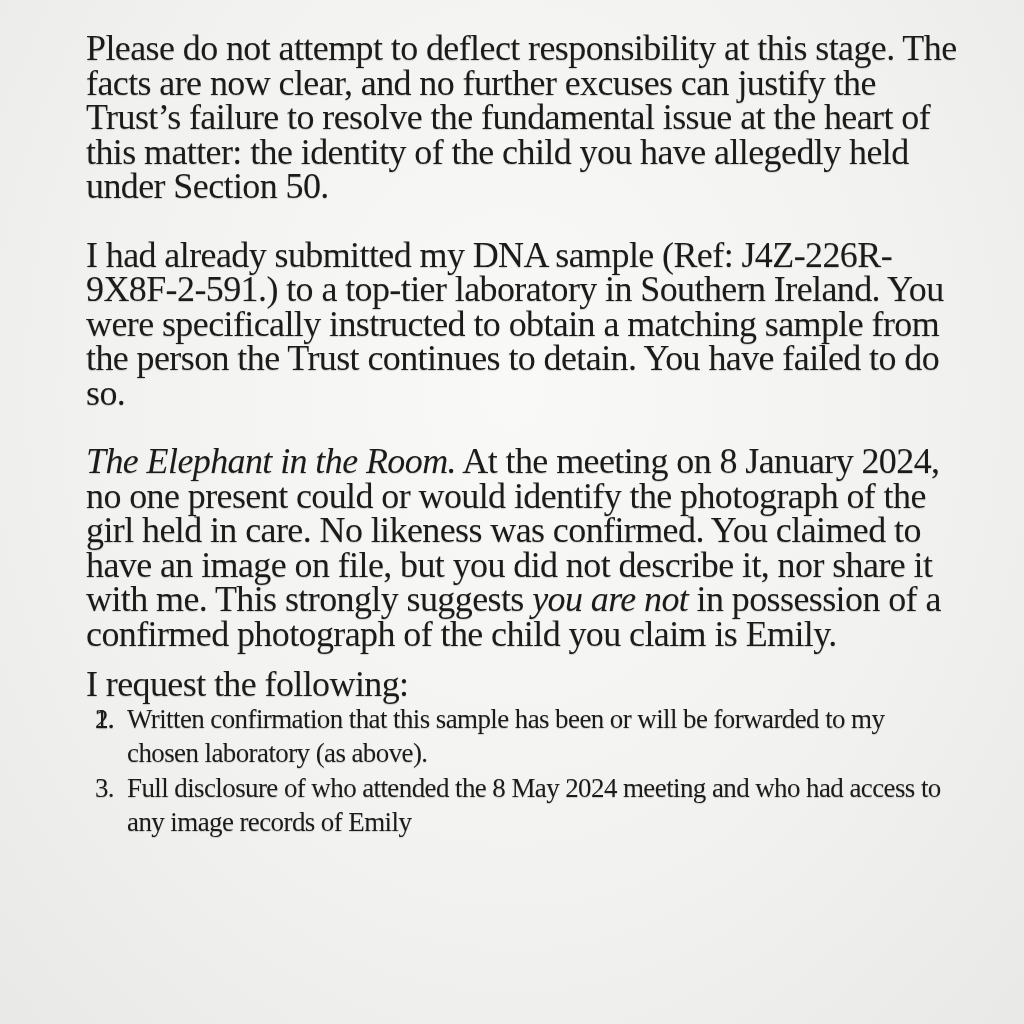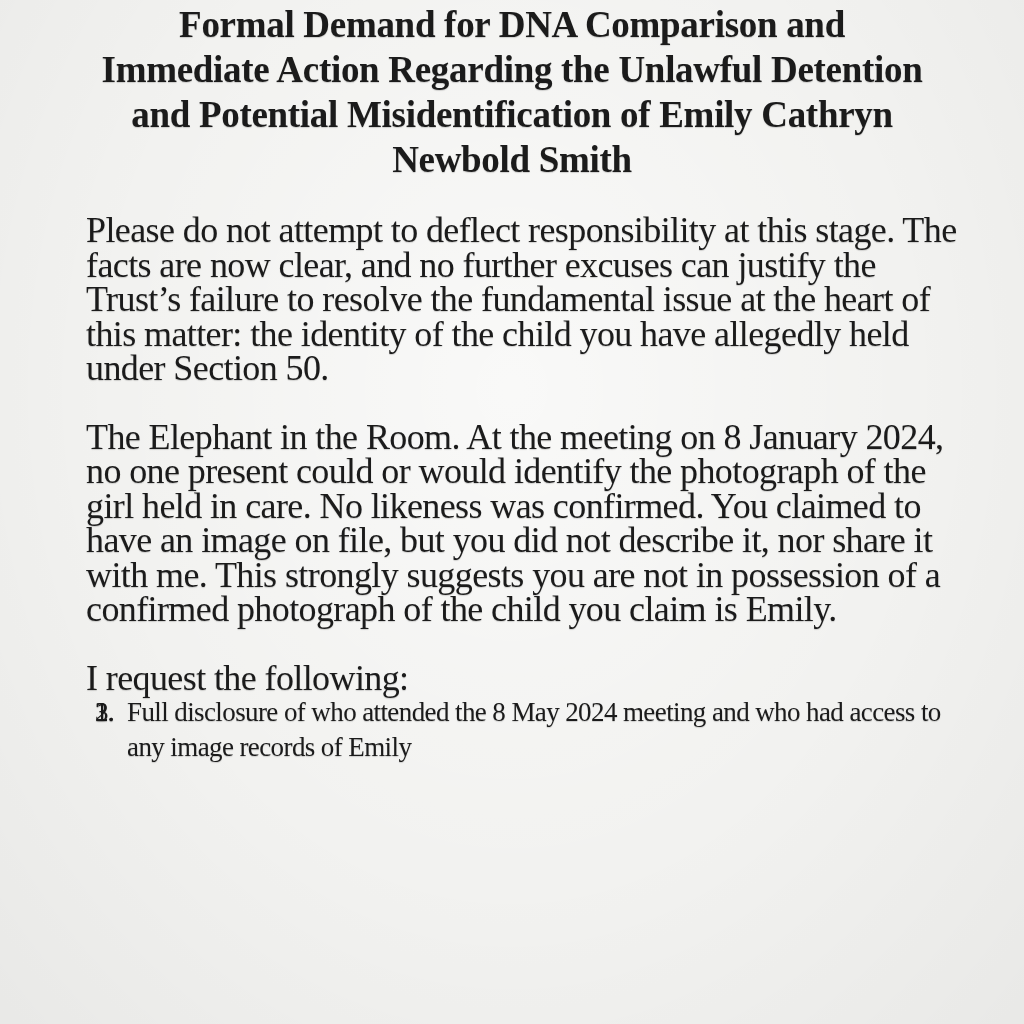--- a/index.html
+++ b/index.html
@@ -38,24 +38,25 @@
     width: 874px;
     margin: 34px 0 0 86px;
     font-size: 36px;
     line-height: 34.5px;
     letter-spacing: -0.6px;
   }
   .first-para {
     margin-top: 31px;
   }
   .italic-seg {
+    font-style: italic;
     margin-top: 24px;
   }
   .request-intro {
-    margin-top: 34px;
+    margin-top: 16px;
   }
   .request-list {
     list-style: none;
     margin: 0 0 0 86px;
     padding: 0;
     width: 874px;
     font-size: 27px;
     line-height: 34.5px;
     letter-spacing: -0.6px;
   }
@@ -69,42 +70,38 @@
     top: 0;
     width: 28px;
     text-align: right;
   }
 </style>
 </head>
 <body>
 
 <div class="page">
 
-  <h1 class="title">
-    <span class="title-line">Formal Demand for DNA Comparison and</span>
-    <span class="title-line">Immediate Action Regarding the Unlawful Detention</span>
-    <span class="title-line">and Potential Misidentification of Emily Cathryn</span>
-    <span class="title-line">Newbold Smith</span>
-  </h1>
 
   <p class="body-text first-para">Please do not attempt to deflect responsibility at this stage. The facts are now clear, and no further excuses can justify the Trust’s failure to resolve the fundamental issue at the heart of this matter: the identity of the child you have allegedly held under Section 50.</p>
 
+  <p class="body-text">I had already submitted my DNA sample (Ref: J4Z-226R-9X8F-2-591.) to a top-tier laboratory in Southern Ireland. You were specifically instructed to obtain a matching sample from the person the Trust continues to detain. You have failed to do so.</p>
 
   <p class="body-text">
     <span class="italic-seg">The Elephant in the Room.</span><span> At the meeting on 8 January 2024, no one present could or would identify the photograph of the girl held in care. No likeness was confirmed. You claimed to have an image on file, but you did not describe it, nor share it with me. This strongly suggests </span><span class="italic-seg">you are not</span><span> in possession of a confirmed photograph of the child you claim is Emily.</span>
   </p>
 
   <p class="body-text request-intro">I request the following:</p>
 
   <ol class="request-list">
     <li>
       <span class="list-num">1.</span>
     </li>
     <li>
       <span class="list-num">2.</span>
+      <span class="list-text">Written confirmation that this sample has been or will be forwarded to my chosen laboratory (as above).</span>
     </li>
     <li>
       <span class="list-num">3.</span>
       <span class="list-text">Full disclosure of who attended the 8 May 2024 meeting and who had access to any image records of Emily</span>
     </li>
   </ol>
 
 </div>
 
 </body></html>

